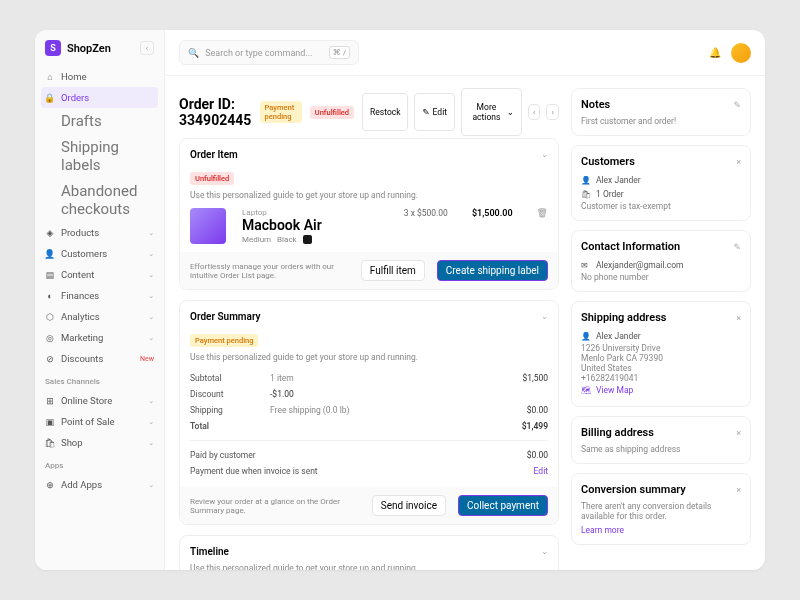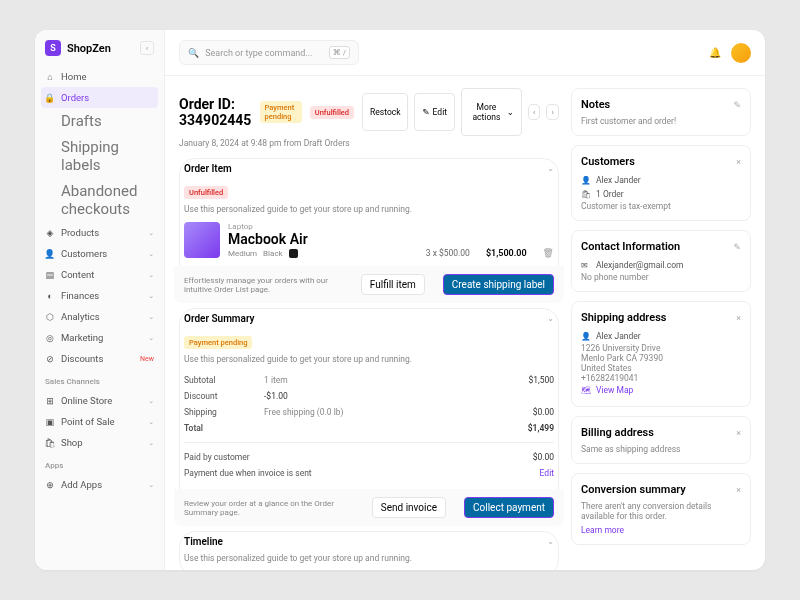--- a/index.html
+++ b/index.html
@@ -29,36 +29,36 @@
 .right-col{width:180px;flex-shrink:0}
 .header{display:flex;align-items:center;gap:8px;margin-bottom:2px}
 .order-id{font-size:14px;font-weight:700}
 .pill{font-size:7.5px;padding:2px 5px;border-radius:3px;font-weight:500}
 .pill.pending{background:#fef3c7;color:#d97706}
 .pill.unfulfilled{background:#fee2e2;color:#dc2626}
 .header-actions{margin-left:auto;display:flex;align-items:center;gap:6px}
 .btn-sm{font-size:8.5px;padding:13px 7px;border:1px solid #e5e5e5;border-radius:4px;background:#fff;cursor:pointer;display:flex;align-items:center;gap:3px}
 .nav-arrow{width:16px;height:16px;border:1px solid #e5e5e5;border-radius:4px;display:flex;align-items:center;justify-content:center;font-size:8px;color:#888;cursor:pointer}
 .subtitle{font-size:8.5px;color:#888;margin-bottom:10px}
-.card{border:1px solid #eee;border-radius:16px;padding:4px;margin-bottom:10px;background:#fff}
+.card{border:1px solid #eee;border-radius:8px;padding:10px;margin-bottom:10px;background:#fff}
 .card-head{display:flex;align-items:center;margin-bottom:6px}
 .card-title{font-size:10px;font-weight:600}
 .card-chev{margin-left:auto;font-size:8px;color:#aaa}
 .card-hint{font-size:8.5px;color:#888;margin-bottom:8px}
-.product{display:flex;align-items:flex-end;gap:8px}
+.product{display:flex;align-items:flex-start;gap:16px}
 .product-img{width:36px;height:36px;background:linear-gradient(135deg,#a78bfa,#7c3aed);border-radius:4px}
 .product-info{flex:1}
 .product-cat{font-size:8px;color:#999}
 .product-name{font-size:14px;font-weight:600}
 .product-opts{font-size:8px;color:#888;display:flex;align-items:center;gap:6px;margin-top:2px}
 .swatch{width:9px;height:9px;background:#1a1a1a;border-radius:2px;display:inline-block}
 .product-price{font-size:8.5px;color:#666;margin-right:8px}
 .product-total{font-size:9px;font-weight:600}
 .trash{font-size:9px;color:#999;margin-left:8px;cursor:pointer}
-.card-footer{background:#fafafa;margin:8px -10px -10px;padding:8px 10px;border-radius:0 0 8px 8px;display:flex;align-items:center;gap:18px}
+.card-footer{background:#fafafa;margin:8px -10px -10px;padding:8px 10px;border-radius:0 0 8px 8px;display:flex;align-items:center;gap:12px}
 .footer-text{font-size:8px;color:#888;flex:1}
 .btn{font-size:10px;padding:4px 8px;border-radius:4px;cursor:pointer;border:1px solid #e5e5e5;background:#fff}
 .btn.primary{background:#0369a1;color:#fff;border-color:#7c3aed}
 .summary-row{display:flex;font-size:8.5px;padding:3px 0}
 .summary-row .lbl{flex:0 0 80px;color:#555}
 .summary-row .mid{flex:1;color:#888}
 .summary-row .val{color:#333}
 .summary-row.total{font-weight:600}
 .summary-row .edit{color:#7c3aed;cursor:pointer}
 .divider{border-top:1px solid #f0f0f0;margin:6px 0}
@@ -176,21 +176,20 @@
                 <span>Edit</span>
               </button>
             <button class="btn-sm">
                 <span>More actions</span>
                 <span>⌄</span>
               </button>
             <div class="nav-arrow">‹</div>
             <div class="nav-arrow">›</div>
           </div>
         </div>
-        <div class="subtitle">January 8, 2024 at 9:48 pm from Draft Orders</div>
 
         <div class="card">
           <div class="card-head">
               <span class="card-title">Order Item</span>
               <span class="card-chev">⌄</span>
             </div>
           <span class="pill unfulfilled" style="display:inline-block;margin-bottom:5px">Unfulfilled</span>
           <div class="card-hint">Use this personalized guide to get your store up and running.</div>
           <div class="product">
             <div class="product-img"></div>

